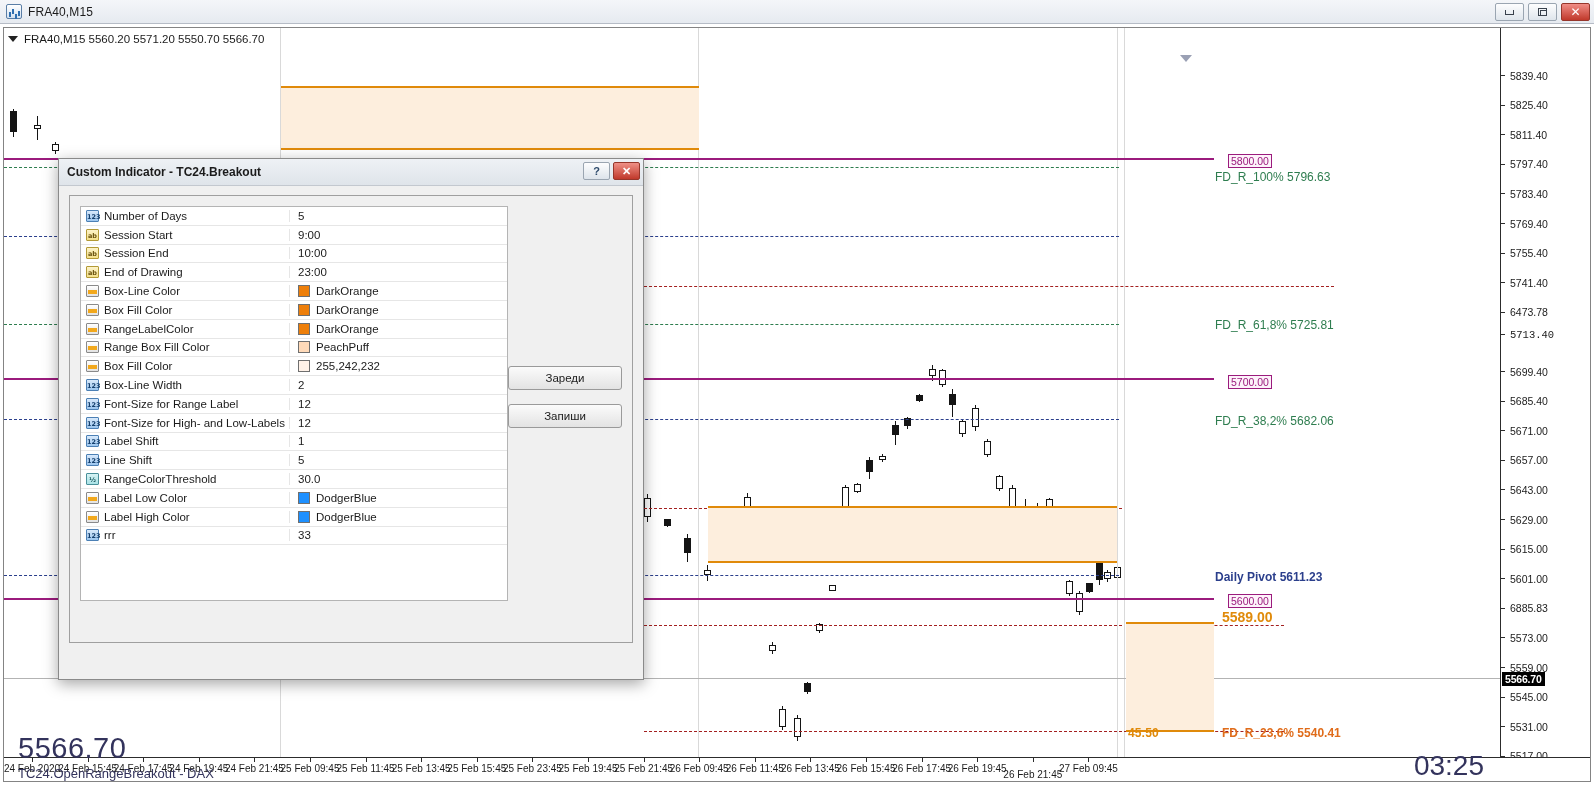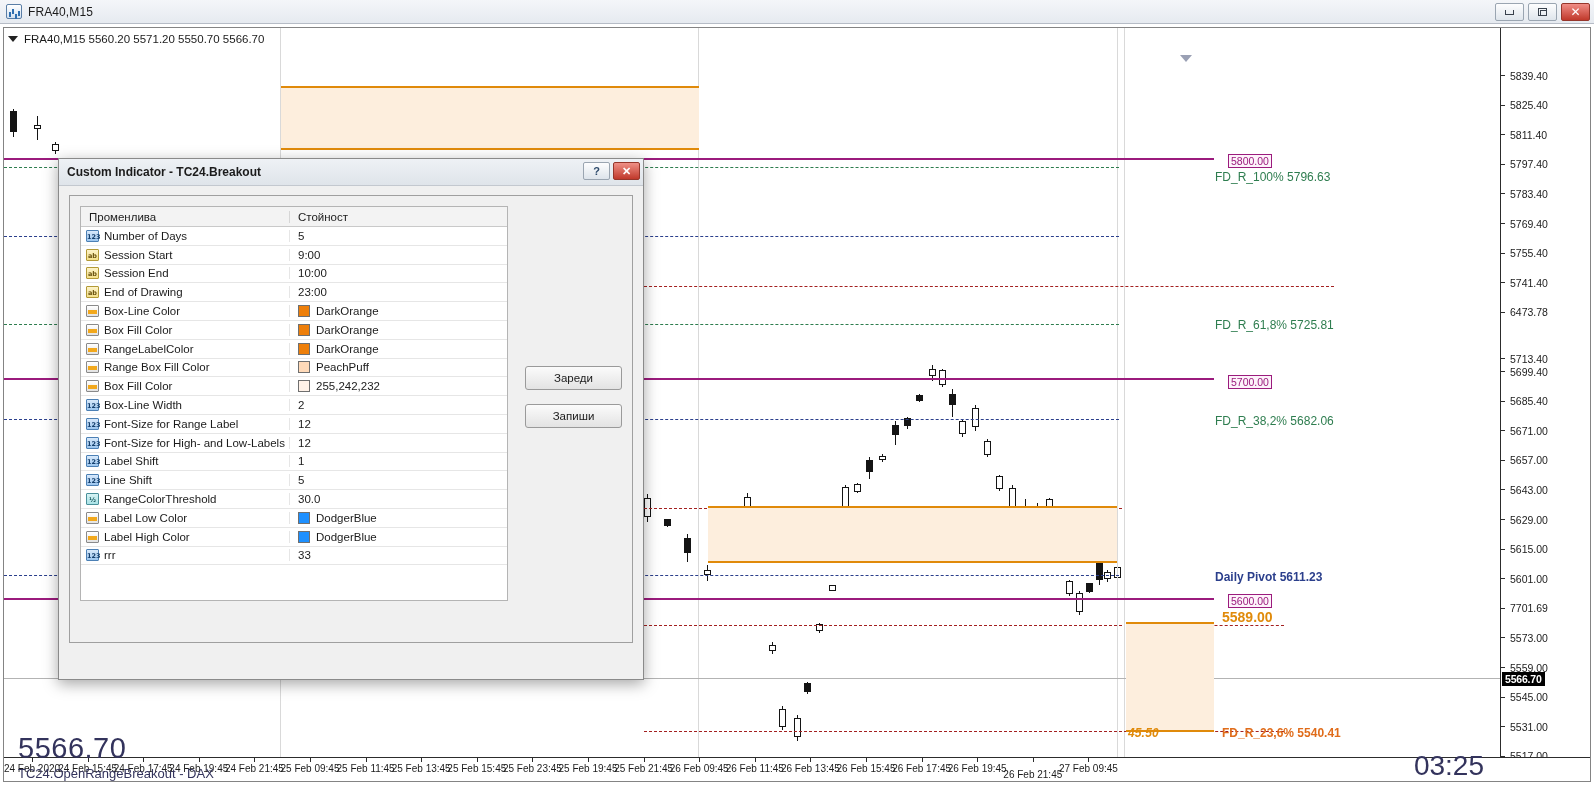--- a/index.html
+++ b/index.html
@@ -203,21 +203,21 @@
   .vicon.int { background: linear-gradient(#d8e9fb,#9cc6ef); border: 1px solid #4c80b5; color: #15406e; }
   .vicon.str { background: linear-gradient(#fdf3c9,#f4e08a); border: 1px solid #b39a36; color: #6a5310; }
   .vicon.col { background: linear-gradient(#ffffff,#e2e2e2); border: 1px solid #8a8a8a; overflow:hidden;}
   .vicon.col::after { content:""; position:absolute; left:1px; right:1px; top:4px; height:4px; background:#f2a81c; }
   .vicon.dbl { background: linear-gradient(#d7f3f4,#a9e2e6); border: 1px solid #49909a; color: #135158; }
 
   .swatch { width: 12px; height: 12px; border: 1px solid #6f6f6f; flex: 0 0 auto; }
 
   .side-btns { position: absolute; right: 10px; top: 170px; display: flex; flex-direction: column; gap: 14px; }
   .btn {
-    width: 97px; height: 24px; font-size: 11.5px; color: #1b1b1b;
+    width: 114px; height: 24px; font-size: 11.5px; color: #1b1b1b;
     background: linear-gradient(#fbfbfb, #e3e3e3);
     border: 1px solid #9a9a9a; border-radius: 3px;
     display: flex; align-items: center; justify-content: center;
   }
   .bottom-btns {
     position: absolute; right: 12px; bottom: 12px; display: flex; gap: 8px;
   }
   .btn.primary { border-color: #4a7ebb; box-shadow: 0 0 0 1px #cfe2f6 inset; background: linear-gradient(#fbfdff,#d9e9fb); }
   .btn.w70 { width: 66px; }
   .btn.w75 { width: 72px; }
@@ -284,21 +284,21 @@
       <div class="box-range" style="left:277px;top:58px;width:418px;height:64px;background:#fdeedd;border-top:2px solid #e08a0a;border-bottom:2px solid #e08a0a;"></div>
       <div class="box-range" style="left:704px;top:478px;width:409px;height:57px;background:#fdeedd;border-top:2px solid #e08a0a;border-bottom:2px solid #e08a0a;"></div>
       <div class="box-range" style="left:1122px;top:594px;width:88px;height:110px;background:#fdeedd;border-top:2px solid #e08a0a;border-bottom:2px solid #e08a0a;"></div>
 
       <div class="label-txt" style="left:1211px;top:134px;color:#2e7d4f;margin-top:8px;">FD_R_100%  5796.63</div>
       <div class="label-txt" style="left:1211px;top:290px;color:#2e7d4f;">FD_R_61,8%  5725.81</div>
       <div class="label-txt" style="left:1211px;top:386px;color:#2e7d4f;">FD_R_38,2%  5682.06</div>
       <div class="label-txt" style="left:1211px;top:542px;color:#2b3f8c;font-weight:600;">Daily Pivot  5611.23</div>
       <div class="label-txt" style="left:1218px;top:581px;color:#e08a0a;font-size:14px;font-weight:600;">5589.00</div>
       <div class="label-txt" style="left:1218px;top:698px;color:#e06c1a;font-weight:600;">FD_R_23,6%  5540.41</div>
-      <div class="label-txt" style="left:1124px;top:698px;color:#e08a0a;font-weight:600;font-style:italic;">45:50</div>
+      <div class="label-txt" style="left:1124px;top:698px;color:#e08a0a;font-weight:600;">45:50</div>
 
       <div id="candles">
           <div class="wick" style="left: 9px; top: 80.5201px; height: 28.9598px;"></div>
           <div class="body dn" style="left: 6px; top: 82.6849px; width: 7px; height: 21.7437px;"></div>
           <div class="wick" style="left: 33px; top: 88.3945px; height: 23.211px;"></div>
           <div class="body up" style="left: 30px; top: 96.9131px; width: 7px; height: 4.28075px;"></div>
           <div class="wick" style="left: 51px; top: 113.865px; height: 12.27px;"></div>
           <div class="body up" style="left: 48px; top: 116.356px; width: 7px; height: 6.73461px;"></div>
           <div class="wick" style="left: 65px; top: 129.5px; height: 11px;"></div>
           <div class="body dn" style="left: 62px; top: 129.846px; width: 7px; height: 9.84549px;"></div>
@@ -474,21 +474,21 @@
             <span>5755.40</span>
           </div>
           <div class="ytick" style="top: 248.2px;">
             <span class="dash"></span>
             <span>5741.40</span>
           </div>
           <div class="ytick" style="top: 277.8px;">
             <span class="dash"></span>
             <span>6473.78</span>
           </div>
-          <div class="ytick" style="top: 324px;">
+          <div class="ytick" style="top: 300px; font-family: Liberation Mono, monospace;">
             <span class="dash"></span>
             <span>5713.40</span>
           </div>
           <div class="ytick" style="top: 337px;">
             <span class="dash"></span>
             <span>5699.40</span>
           </div>
           <div class="ytick" style="top: 366.6px;">
             <span class="dash"></span>
             <span>5685.40</span>
@@ -512,21 +512,21 @@
           <div class="ytick" style="top: 514.6px; align-items: center;">
             <span class="dash"></span>
             <span>5615.00</span>
           </div>
           <div class="ytick" style="top: 544.2px;">
             <span class="dash"></span>
             <span>5601.00</span>
           </div>
           <div class="ytick" style="top: 573.8px;">
             <span class="dash"></span>
-            <span>7701.69</span>
+            <span>6885.83</span>
           </div>
           <div class="ytick" style="top: 603.4px;">
             <span class="dash"></span>
             <span>5573.00</span>
           </div>
           <div class="ytick" style="top: 633px;">
             <span class="dash"></span>
             <span>5559.00</span>
           </div>
           <div class="ytick" style="top: 662.6px;">
@@ -596,24 +596,20 @@
         <div class="dbtn">?</div>
         <div class="dbtn close">✕</div>
       </div>
     </div>
 
     <div class="dlg-body">
 
       <div class="tabpanel">
 
         <div class="grid-wrap">
-          <div class="grid-head">
-            <div class="gh-1">Променлива</div>
-            <div class="gh-2">Стойност</div>
-          </div>
           <div id="grid-rows">
               <div class="grow">
                 <div class="gc-1">
                   <span class="vicon int">123</span>
                   <span>Number of Days</span>
                 </div>
                 <div class="gc-2">
                   <span>5</span>
                 </div>
               </div>

